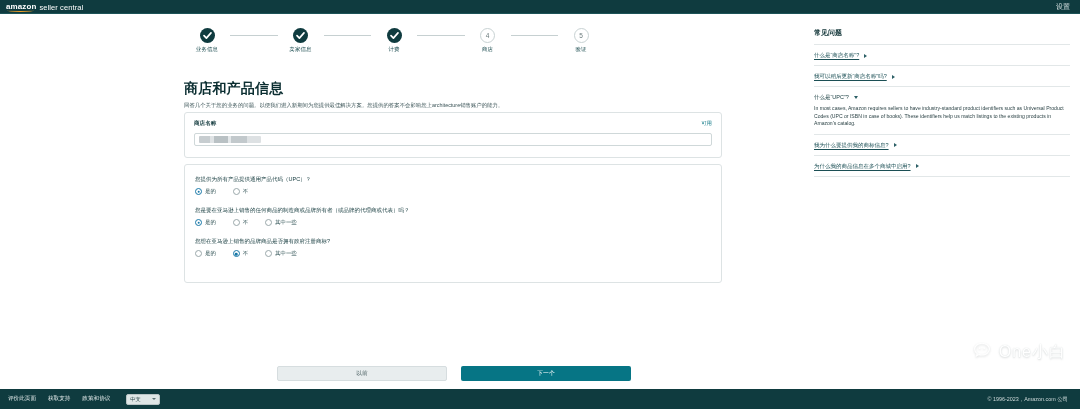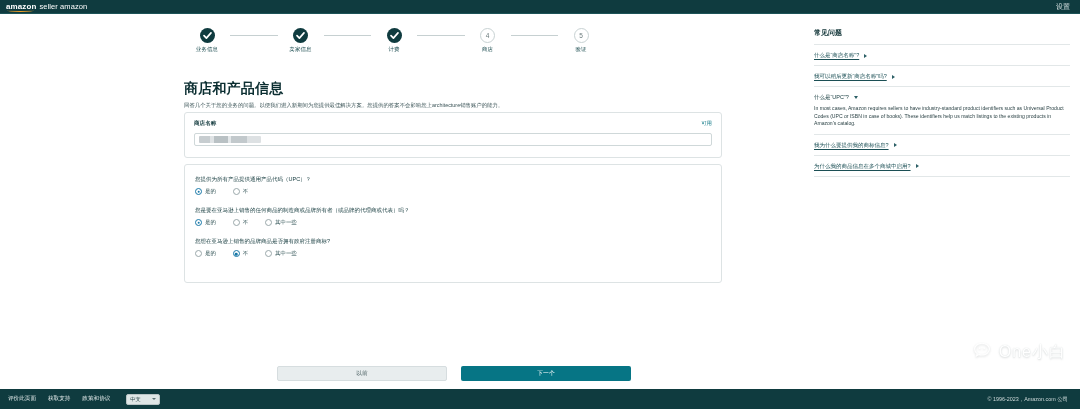--- a/index.html
+++ b/index.html
@@ -20,21 +20,21 @@
   
   .topbar {
     position: absolute; left: 0; top: 0;
     width: 1080px; height: 14px;
     background: #0f3b3f;
     border-bottom: 1px solid #1d5357;
     display: flex; align-items: center;
     padding: 0 6px;
   }
   .brand {
-    display: flex; align-items: center; gap: 3px;
+    display: flex; align-items: flex-end; gap: 3px;
     color: #ffffff;
     font-size: 7.5px;
     letter-spacing: .1px;
   }
   .brand .amz {
     font-weight: 700;
     font-size: 8px;
     position: relative;
     padding-bottom: 1px;
   }
@@ -353,21 +353,21 @@
   }
 </style>
 </head>
 <body>
 
 <div id="app">
 
   <div class="topbar">
     <div class="brand">
       <span class="amz">amazon</span>
-      <span class="sc">seller amazon</span>
+      <span class="sc">seller central</span>
     </div>
     <div class="topbar-right">设置</div>
   </div>
 
   <div class="content">
 
     <div class="leftcol">
 
       <div class="stepper">
 

